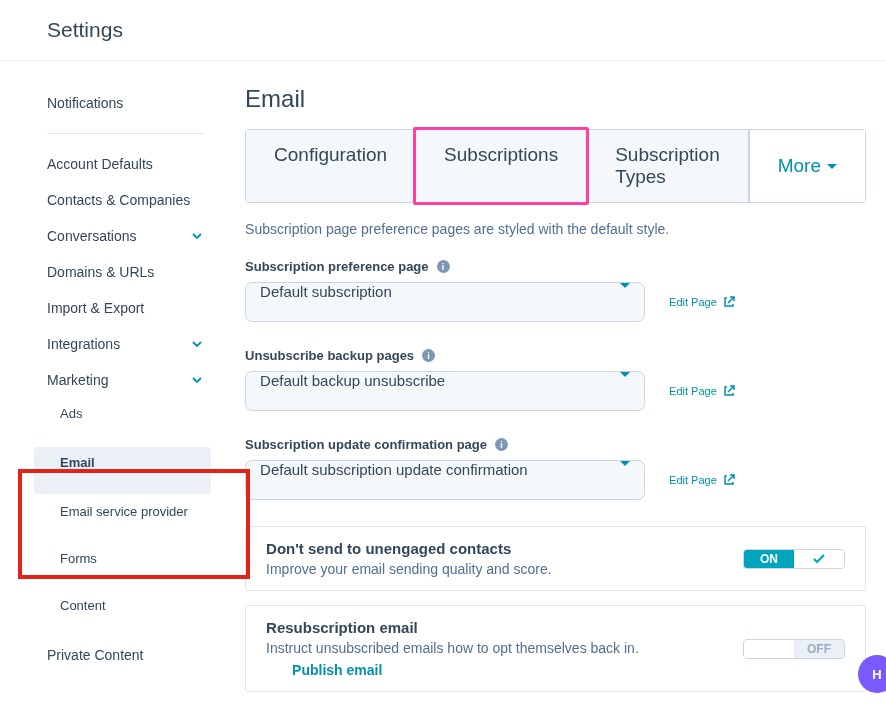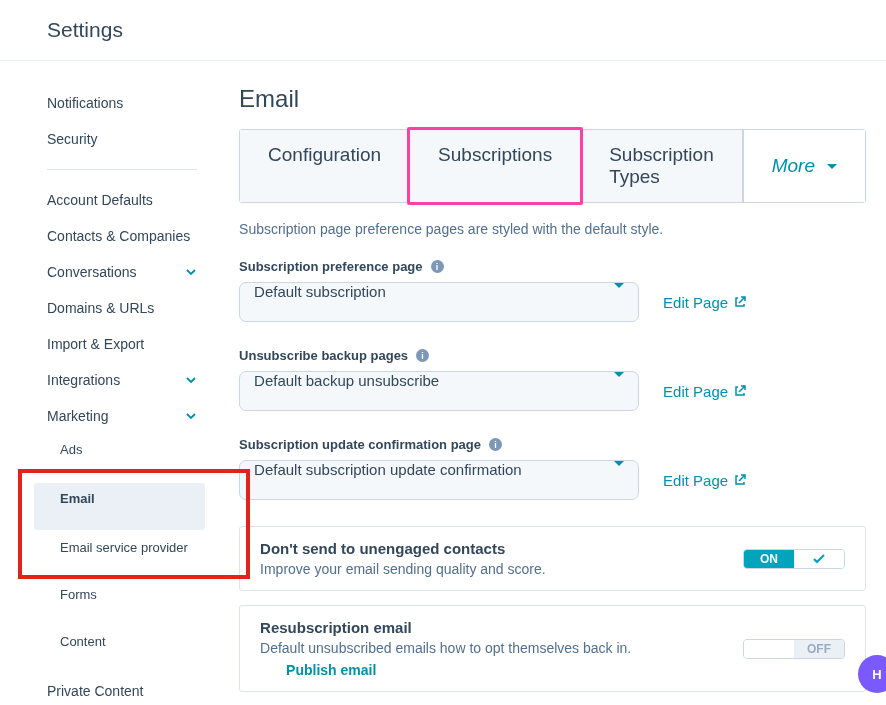--- a/index.html
+++ b/index.html
@@ -95,26 +95,25 @@
     border-right: 1px solid #cbd6e2;
     cursor: pointer;
     background: #f5f8fa;
   }
   .tab:last-child { border-right: none; }
   .tab.more {
     color: #0091ae;
     font-weight: 500;
     display: flex;
     align-items: center;
-    gap: 12px;
+    gap: 6px;
     margin-left: auto;
     border-left: 1px solid #cbd6e2;
     border-right: none;
     background: #fff;
-    font-style: italic;
   }
   .tab.hl {
     position: relative;
   }
   .tab.hl::after {
     content: "";
     position: absolute;
     top: -3px; left: -3px; right: -3px; bottom: -3px;
     border: 3px solid #ff3fa4;
     pointer-events: none;
@@ -167,21 +166,21 @@
     cursor: pointer;
   }
   .caret {
     width: 0; height: 0;
     border-left: 5px solid transparent;
     border-right: 5px solid transparent;
     border-top: 5px solid #0091ae;
   }
   .link {
     color: #0091ae;
-    font-size: 15px;
+    font-size: 11px;
     font-weight: 500;
     cursor: pointer;
     display: inline-flex;
     align-items: center;
     gap: 6px;
   }
   .ext-icon svg { display: block; }
   .card {
     border: 1px solid #dfe3eb;
     border-radius: 3px;
@@ -249,23 +248,20 @@
 
 <h1 class="page-title">Settings</h1>
 <hr class="hr">
 
 <div class="container">
 
   <nav class="sidebar">
     <div class="side-item">
         <span>Notifications</span>
       </div>
-    <div class="side-item">
-        <span>Security</span>
-      </div>
     <hr class="sidebar-divider">
     <div class="side-item">
         <span>Account Defaults</span>
       </div>
     <div class="side-item">
         <span>Contacts &amp; Companies</span>
       </div>
     <div class="side-item">
       <span>Conversations</span>
       <span class="chev">
@@ -389,21 +385,21 @@
             <svg width="16" height="16" viewBox="0 0 16 16">
               <path d="M3 8l3 3 7-7" stroke="#00a4bd" stroke-width="2.2" fill="none"></path>
             </svg>
           </div>
       </div>
     </div>
 
     <div class="card">
       <div>
         <div class="card-title">Resubscription email</div>
-        <div class="card-sub">Default unsubscribed emails how to opt themselves back in.</div>
+        <div class="card-sub">Instruct unsubscribed emails how to opt themselves back in.</div>
         <div class="card-link">Publish email</div>
       </div>
       <div class="toggle off">
         <div class="seg on"></div>
         <div class="seg off">OFF</div>
       </div>
     </div>
 
   </main>
 </div>

